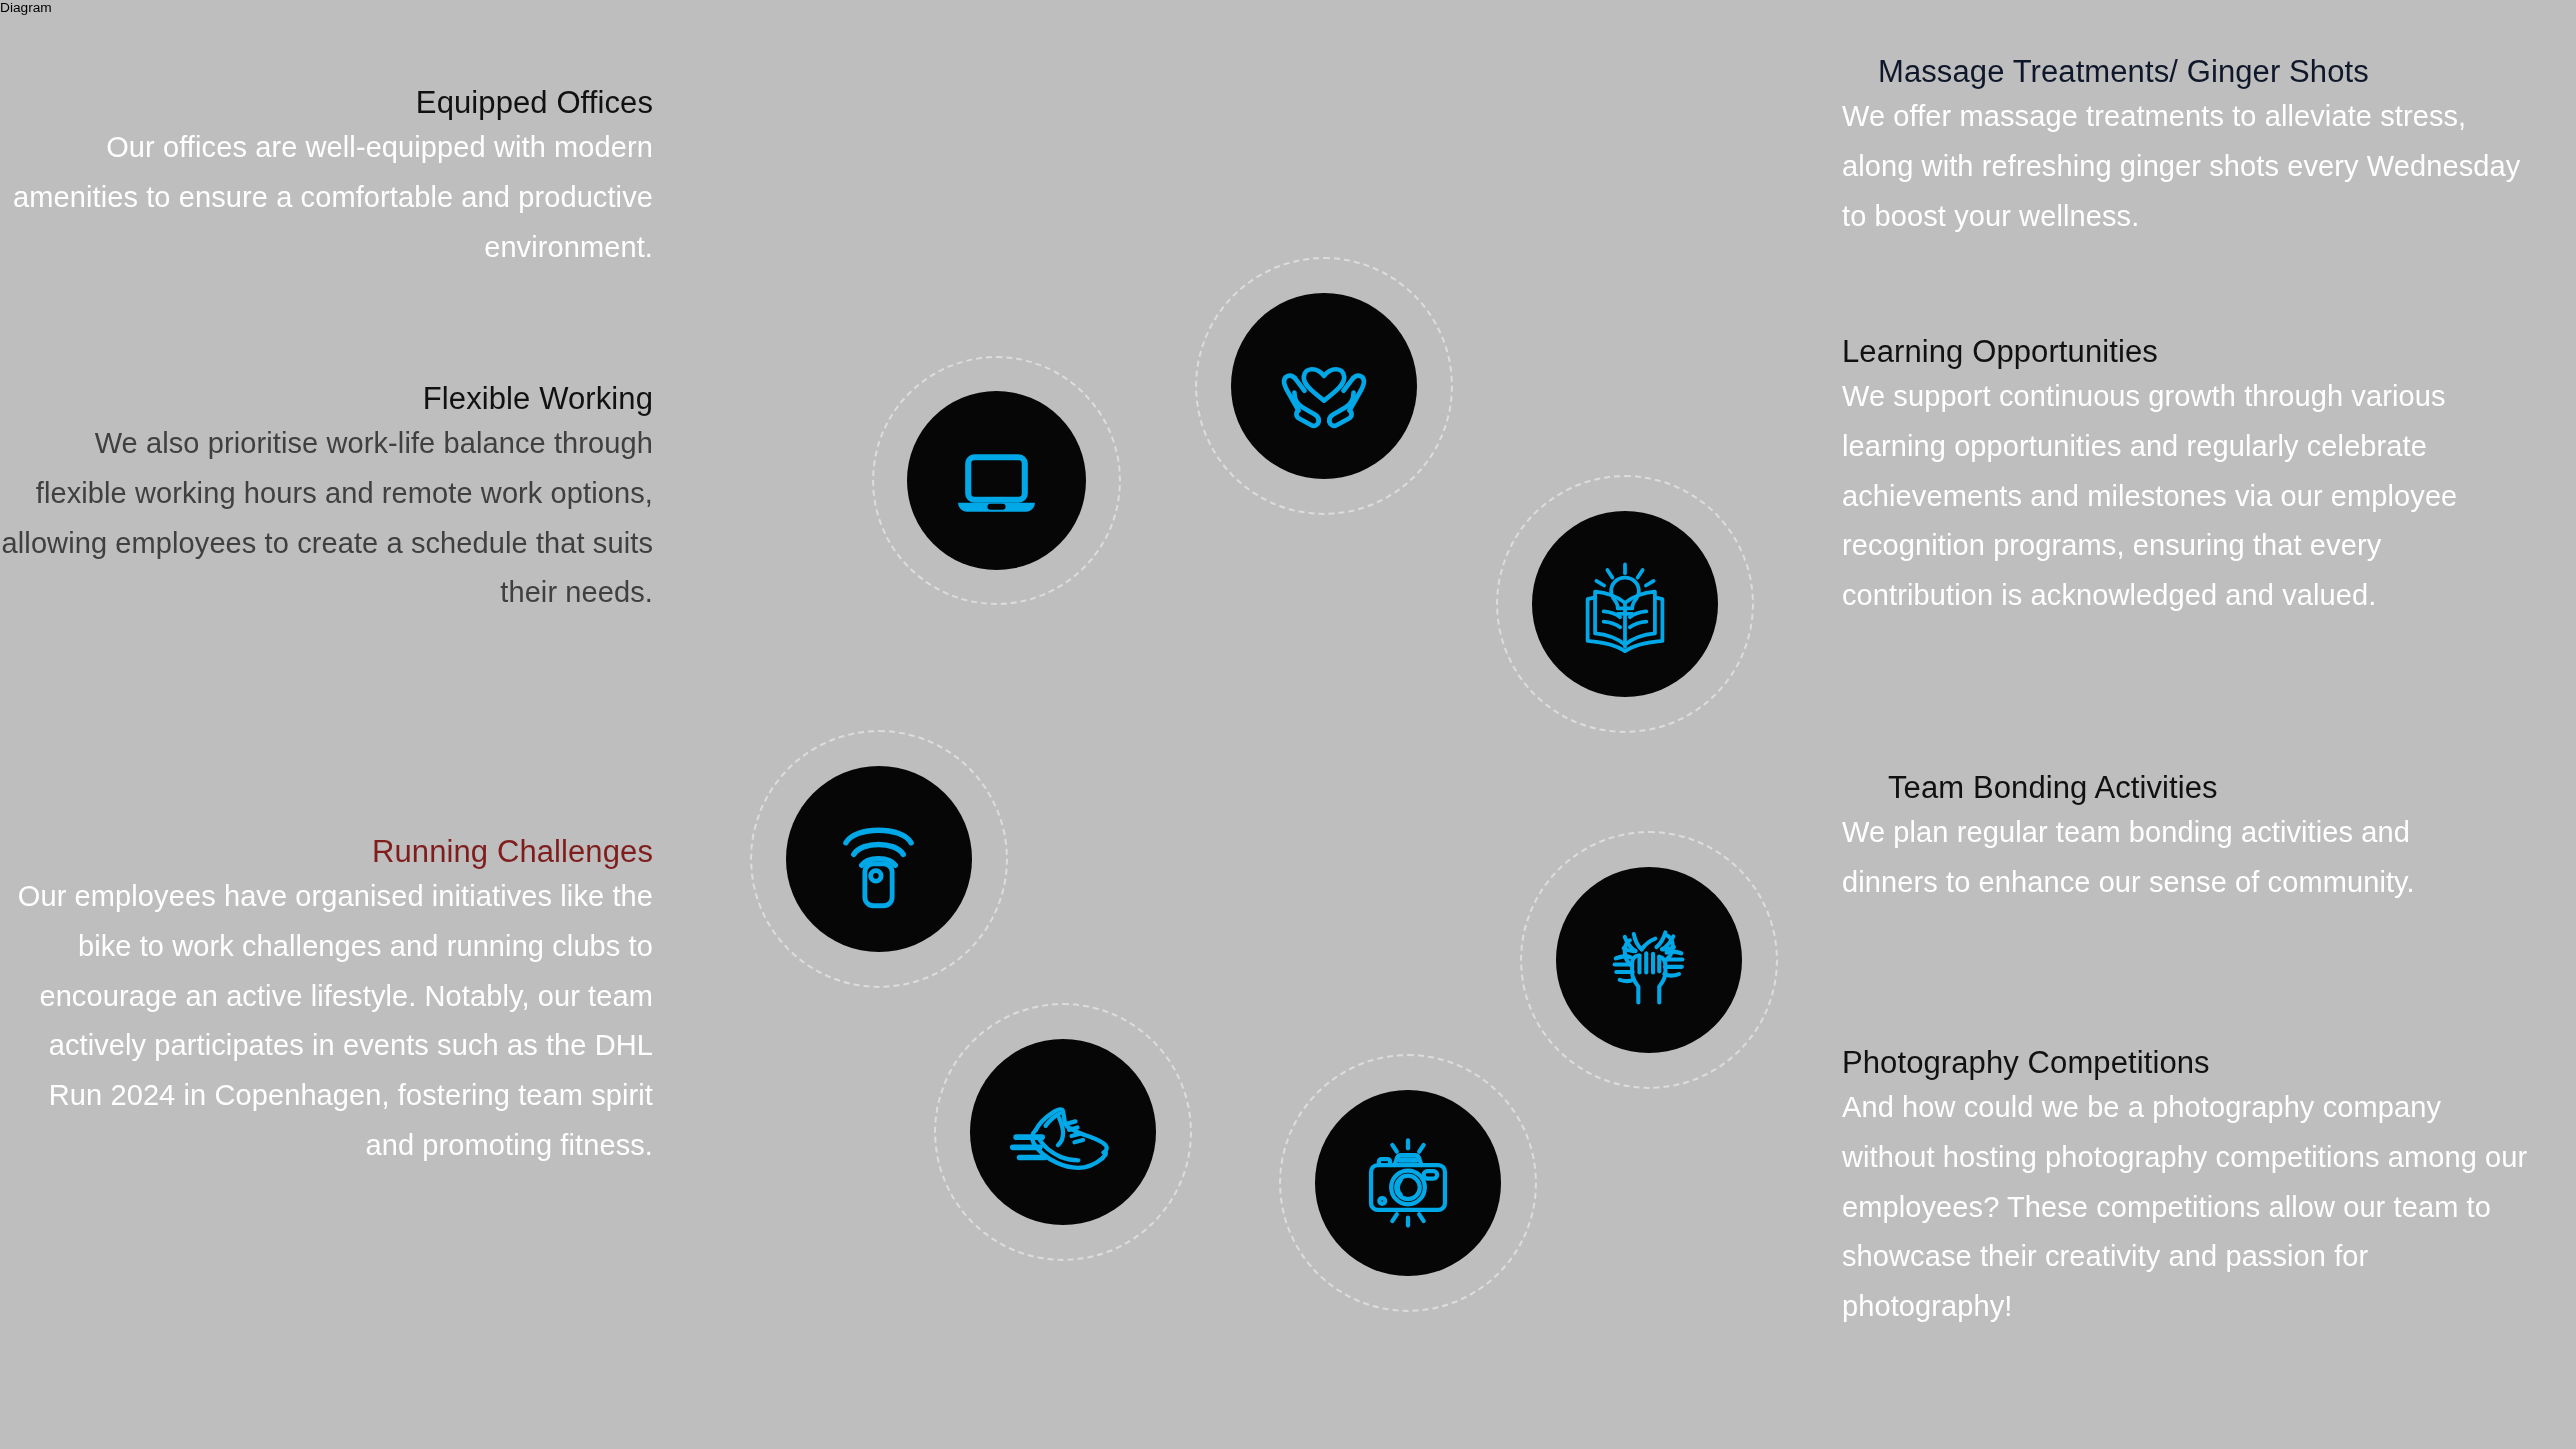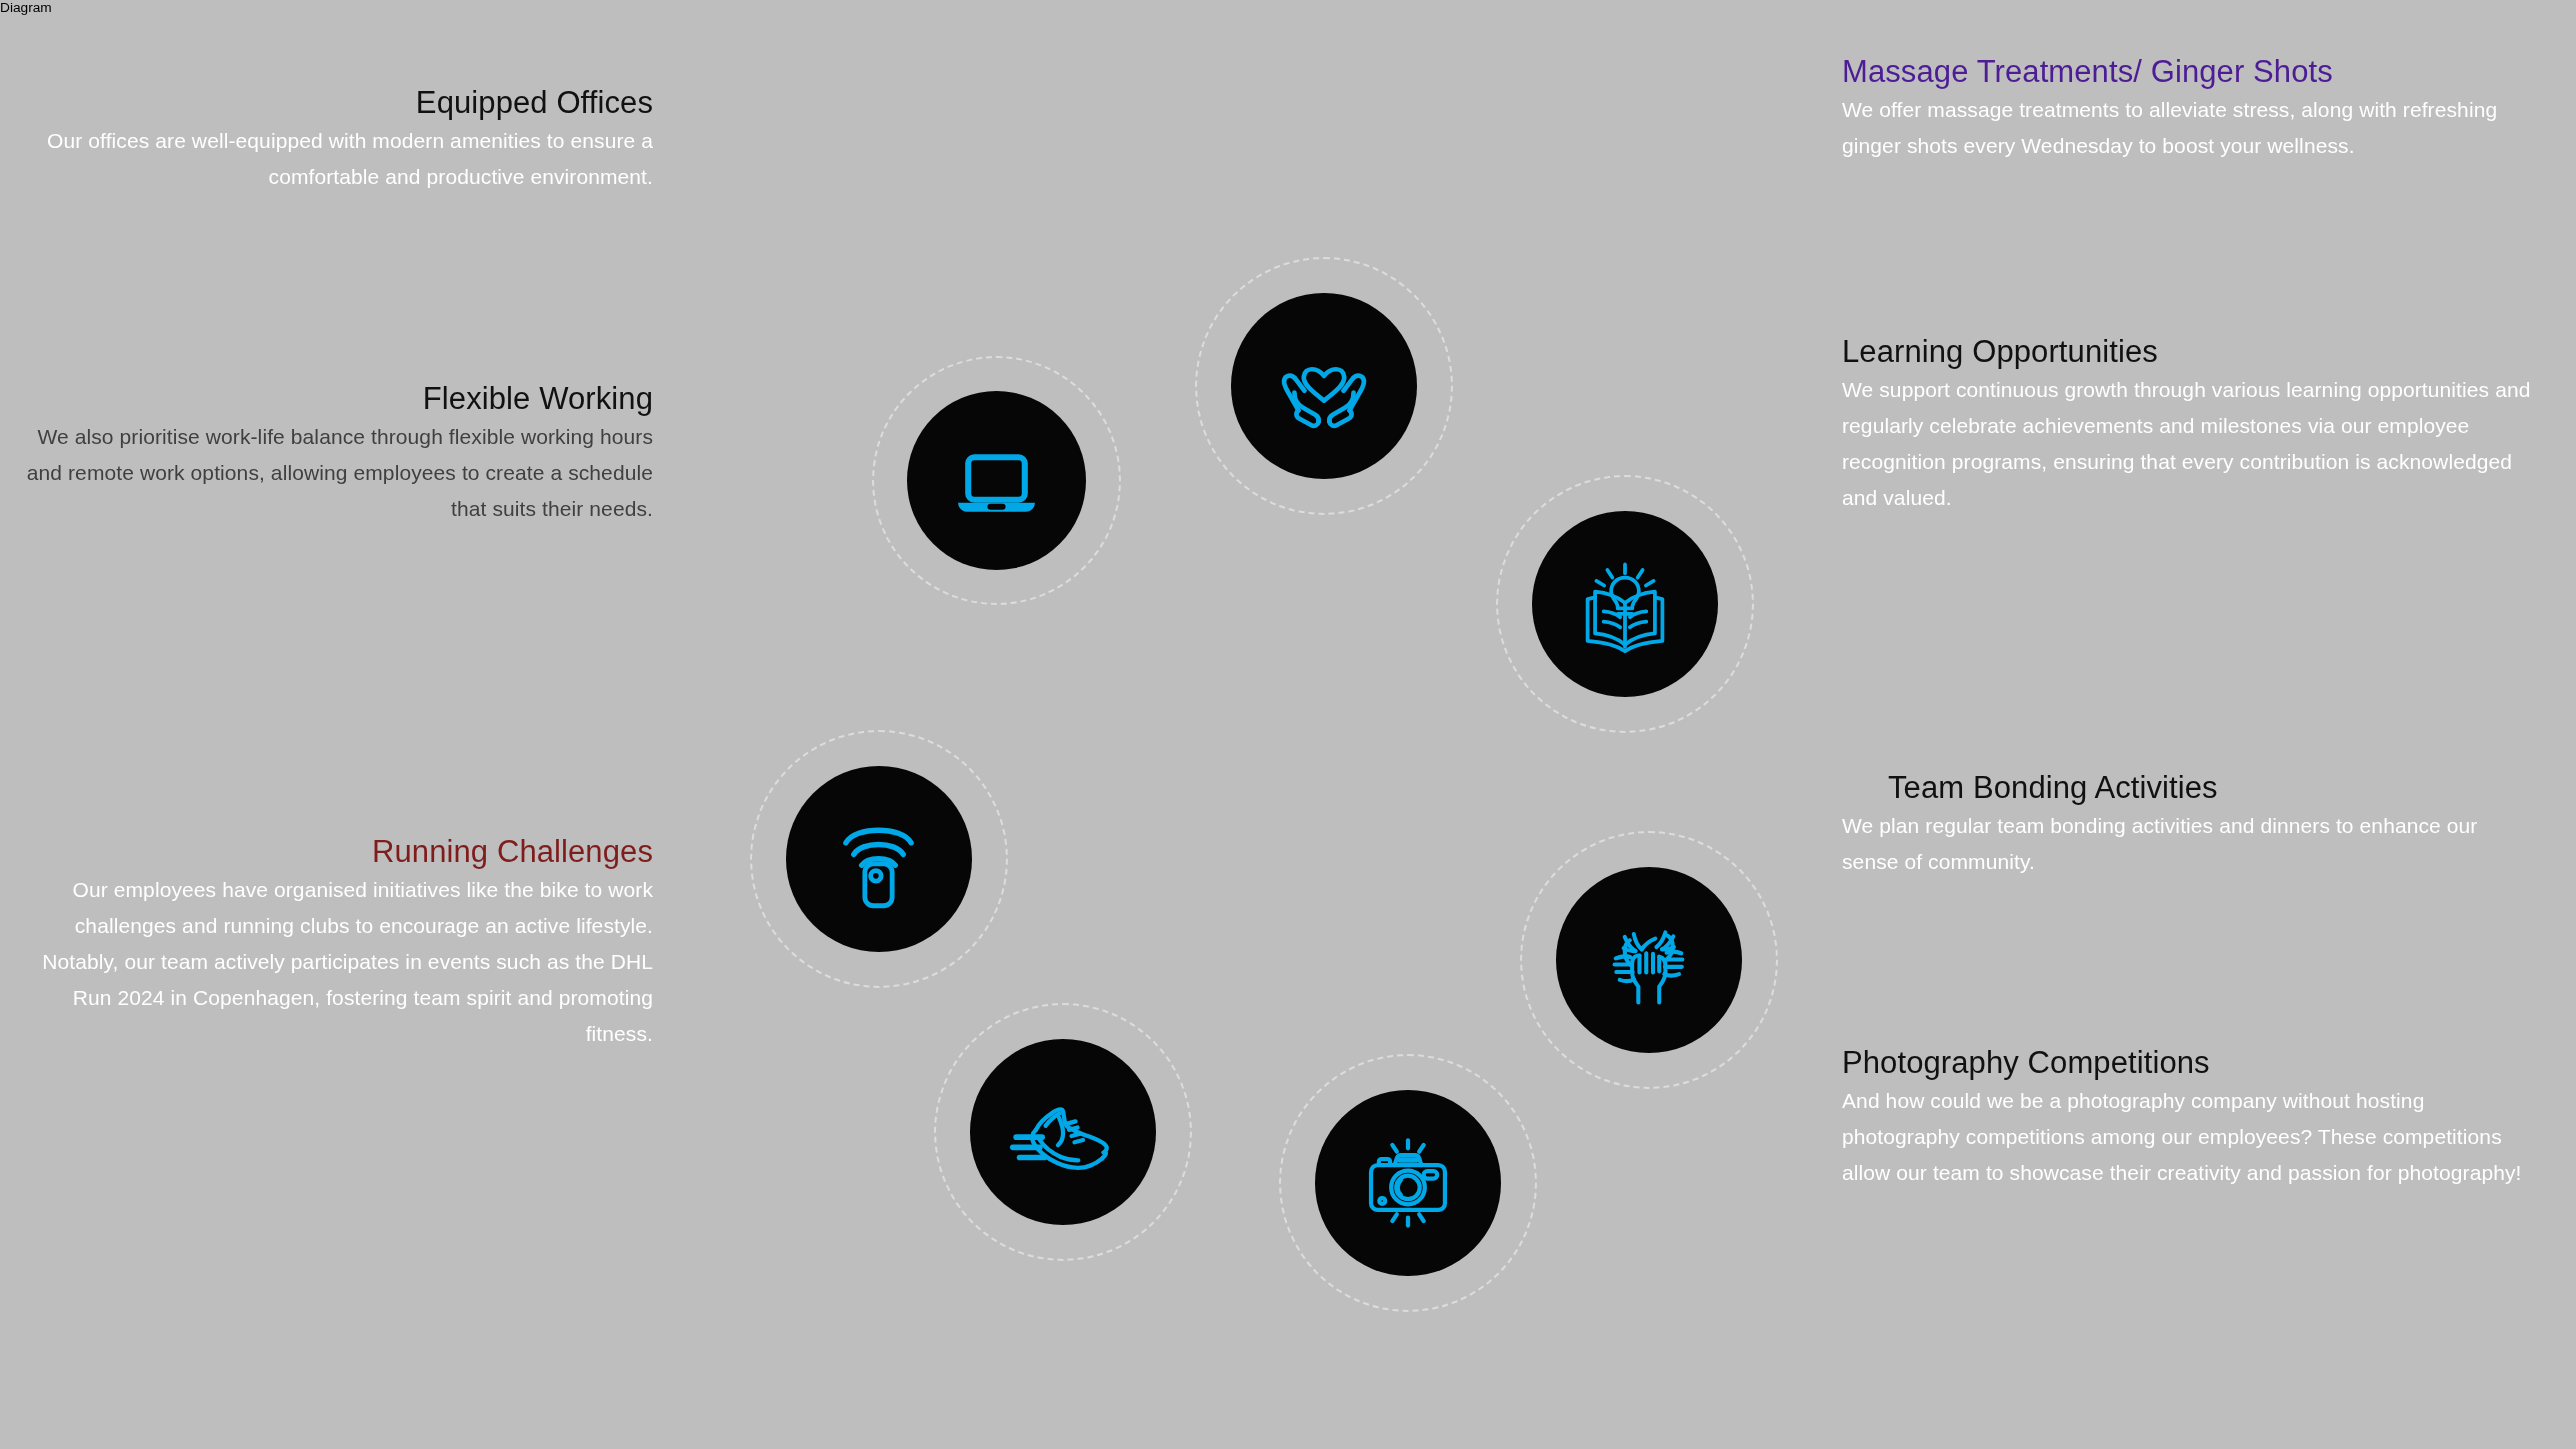--- a/index.html
+++ b/index.html
@@ -23,21 +23,21 @@
     color:#111111;
     font-size:31px;
     font-weight:400;
     line-height:1.25;
     letter-spacing:0.1px;
     white-space:nowrap;
   }
   .col-right .block-heading { white-space:normal; }
   .block-body {
     color:#ffffff;
-    font-size:21px;
+    font-size:29px;
     font-weight:400;
     line-height:1.72;
     letter-spacing:0.1px;
   }
 
   
   .lb1 { position:absolute; top:84px;  right:0; width:653px; }
   .lb2 { position:absolute; top:380px;  right:0; width:653px; }
   .lb3 { position:absolute; top:833px;  right:0; width:653px; }
 
@@ -105,21 +105,21 @@
     <div class="block lb3">
       <div class="block-heading" style="color: #7f1d1d;">Running Challenges</div>
       <div class="block-body" style="color: rgb(255, 255, 255);">Our employees have organised initiatives like the bike to work challenges and running clubs to encourage an active lifestyle. Notably, our team actively participates in events such as the DHL Run 2024 in Copenhagen, fostering team spirit and promoting fitness.</div>
     </div>
 
   </div>
 
   <div class="col col-right">
 
     <div class="block rb1">
-      <div class="block-heading" style="color: #4c1d95;">Massage Treatments/ Ginger Shots</div>
+      <div class="block-heading" style="color: #0f172a; margin-left: 36px;">Massage Treatments/ Ginger Shots</div>
       <div class="block-body" style="color: rgb(255, 255, 255);">We offer massage treatments to alleviate stress, along with refreshing ginger shots every Wednesday to boost your wellness.</div>
     </div>
 
     <div class="block rb2">
       <div class="block-heading" style="color: rgb(17, 17, 17);">Learning Opportunities</div>
       <div class="block-body" style="color: rgb(255, 255, 255);">We support continuous growth through various learning opportunities and regularly celebrate achievements and milestones via our employee recognition programs, ensuring that every contribution is acknowledged and valued.</div>
     </div>
 
     <div class="block rb3">
       <div class="block-heading" style="color: rgb(17, 17, 17); margin-left: 46px;">Team Bonding Activities</div>

